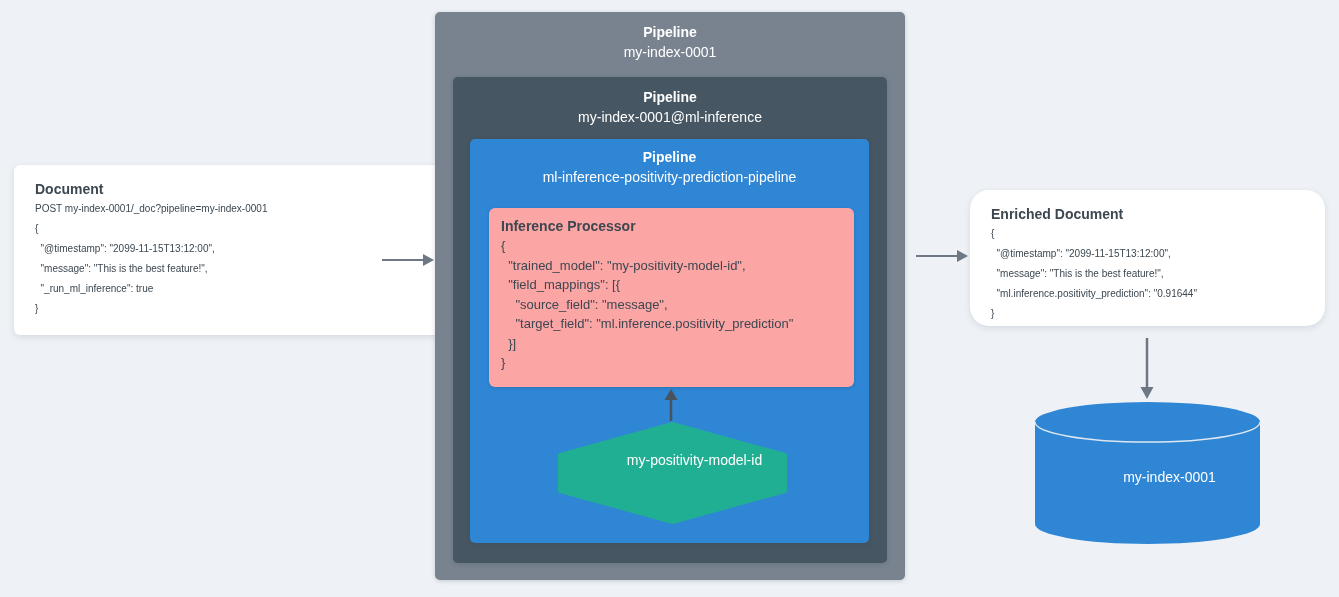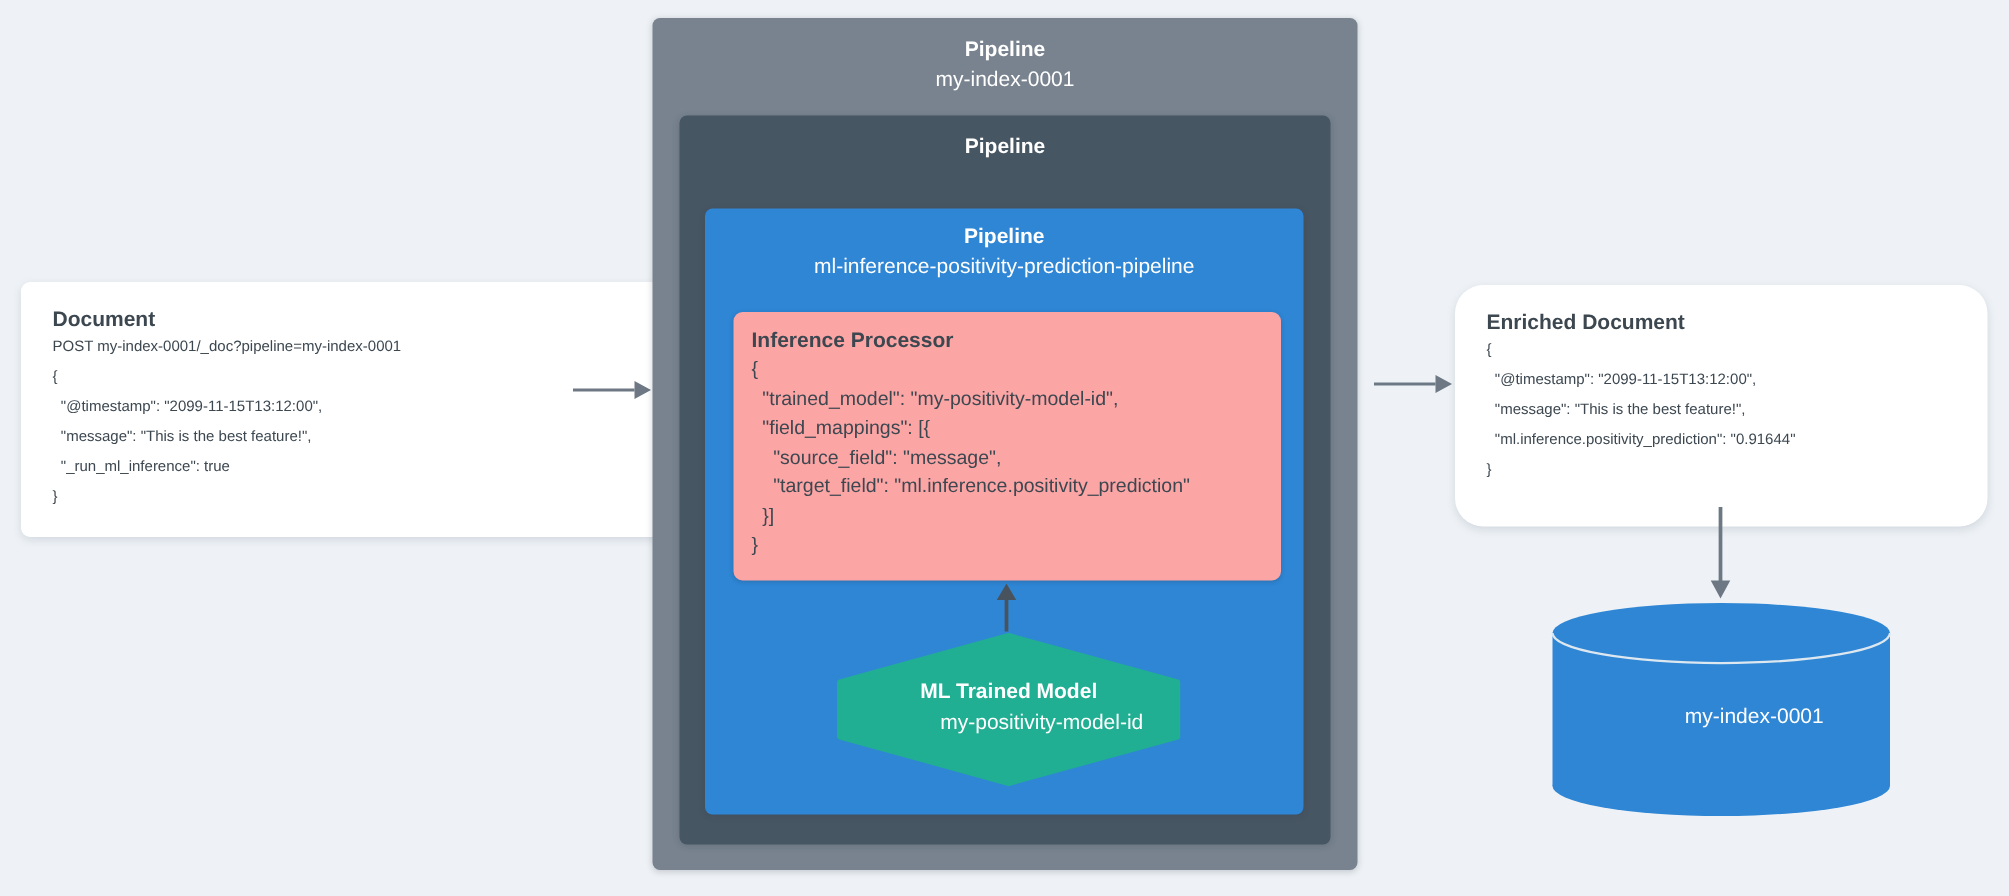--- a/index.html
+++ b/index.html
@@ -37,21 +37,21 @@
   .overlay-title{font-weight:bold;font-size:14px;line-height:21px;}
   .overlay-name{font-size:14px;line-height:20px;margin-left:44px;}
   .hex-label{left:558px;top:450px;width:229px;}
   .cyl-label{left:1033px;top:467px;width:229px;}
 </style>
 </head>
 <body>
 
 <div class="canvas">
 
-  <div class="doc-card" style="left:14px;top:188px;width:430px;height:170px;">
+  <div class="doc-card" style="left:14px;top:165px;width:430px;height:170px;">
     <div class="doc-title">Document</div>
     <div class="code-line">POST my-index-0001/_doc?pipeline=my-index-0001</div>
     <div class="code-line">{</div>
     <div class="code-line">  "@timestamp": "2099-11-15T13:12:00",</div>
     <div class="code-line">  "message": "This is the best feature!",</div>
     <div class="code-line">  "_run_ml_inference": true</div>
     <div class="code-line">}</div>
   </div>
 
   <svg class="shape-svg" style="left:381px;top:251px;" width="54" height="18">
@@ -59,20 +59,21 @@
     <polygon points="42,3 53,9 42,15" fill="#6d7884"></polygon>
   </svg>
 
   <div class="pipe-box pipe-outer">
     <div class="pipe-label">Pipeline</div>
     <div class="pipe-name">my-index-0001</div>
   </div>
 
   <div class="pipe-box pipe-middle">
     <div class="pipe-label">Pipeline</div>
+    <div class="pipe-name">my-index-0001@ml-inference</div>
   </div>
 
   <div class="pipe-box pipe-inner">
     <div class="pipe-label">Pipeline</div>
     <div class="pipe-name">ml-inference-positivity-prediction-pipeline</div>
   </div>
 
   <div class="proc-card">
     <div class="proc-title">Inference Processor</div>
     <div class="proc-line">{</div>
@@ -86,30 +87,29 @@
 
   <svg class="shape-svg" style="left:662px;top:389px;" width="18" height="33">
     <line x1="9" y1="32" x2="9" y2="9" stroke="#49535d" stroke-width="2.5"></line>
     <polygon points="2.5,11 9,0 15.5,11" fill="#49535d"></polygon>
   </svg>
 
   <svg class="shape-svg" style="left:558px;top:422px;" width="229" height="102">
     <polygon points="114.5,2 227,33 227,69 114.5,100 2,69 2,33" fill="#21af93" stroke="#21af93" stroke-width="4" stroke-linejoin="round"></polygon>
   </svg>
   <div class="overlay-label hex-label">
-    <div class="overlay-title">ML Trained Model</div>
     <div class="overlay-name">my-positivity-model-id</div>
   </div>
 
   <svg class="shape-svg" style="left:915px;top:247px;" width="54" height="18">
     <line x1="1" y1="9" x2="42" y2="9" stroke="#6d7884" stroke-width="2"></line>
     <polygon points="42,3 53,9 42,15" fill="#6d7884"></polygon>
   </svg>
 
-  <div class="doc-card" style="left:970px;top:190px;width:355px;height:161px;border-radius:19px;">
+  <div class="doc-card" style="left:970px;top:190px;width:355px;height:136px;border-radius:19px;">
     <div class="doc-title">Enriched Document</div>
     <div class="code-line">{</div>
     <div class="code-line">  "@timestamp": "2099-11-15T13:12:00",</div>
     <div class="code-line">  "message": "This is the best feature!",</div>
     <div class="code-line">  "ml.inference.positivity_prediction": "0.91644"</div>
     <div class="code-line">}</div>
   </div>
 
   <svg class="shape-svg" style="left:1138px;top:338px;" width="18" height="62">
     <line x1="9" y1="0" x2="9" y2="50" stroke="#6d7884" stroke-width="2.5"></line>

